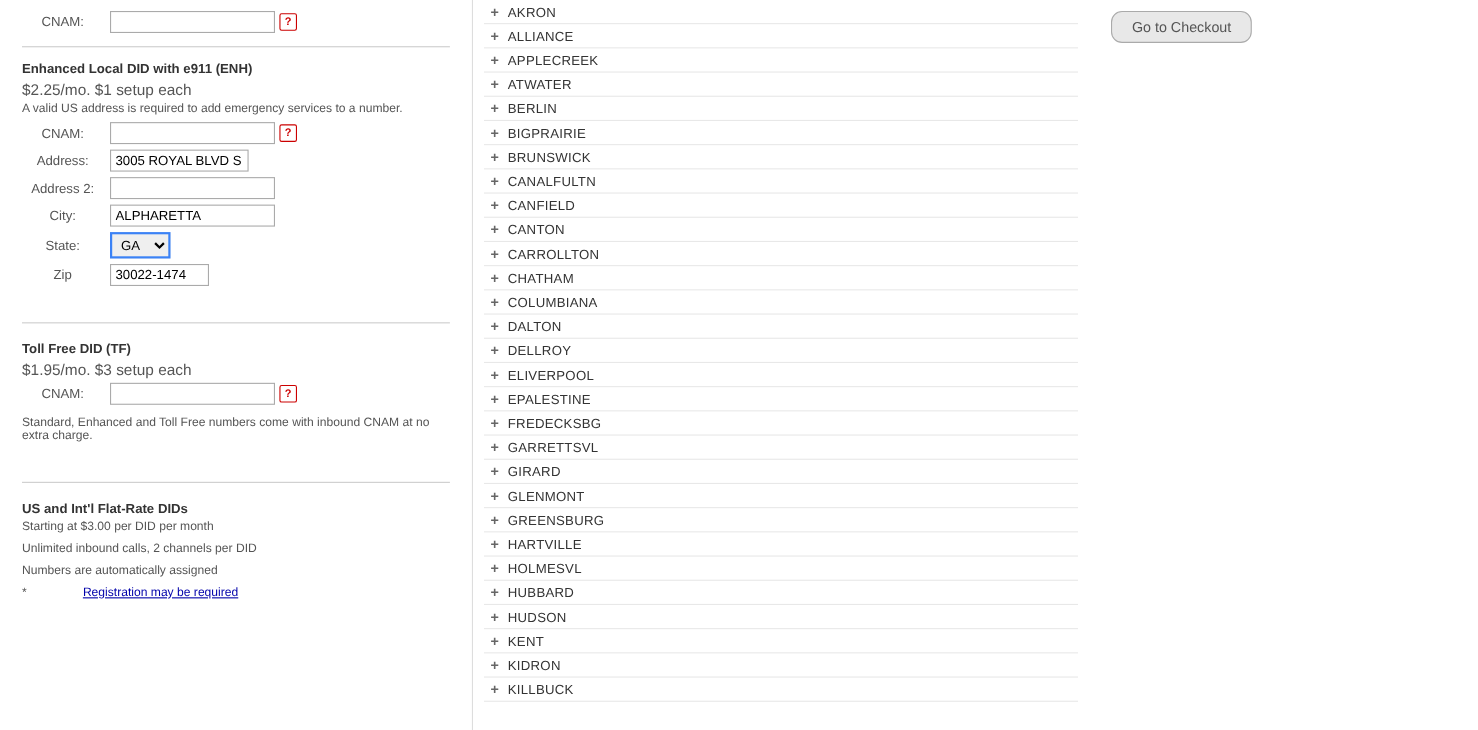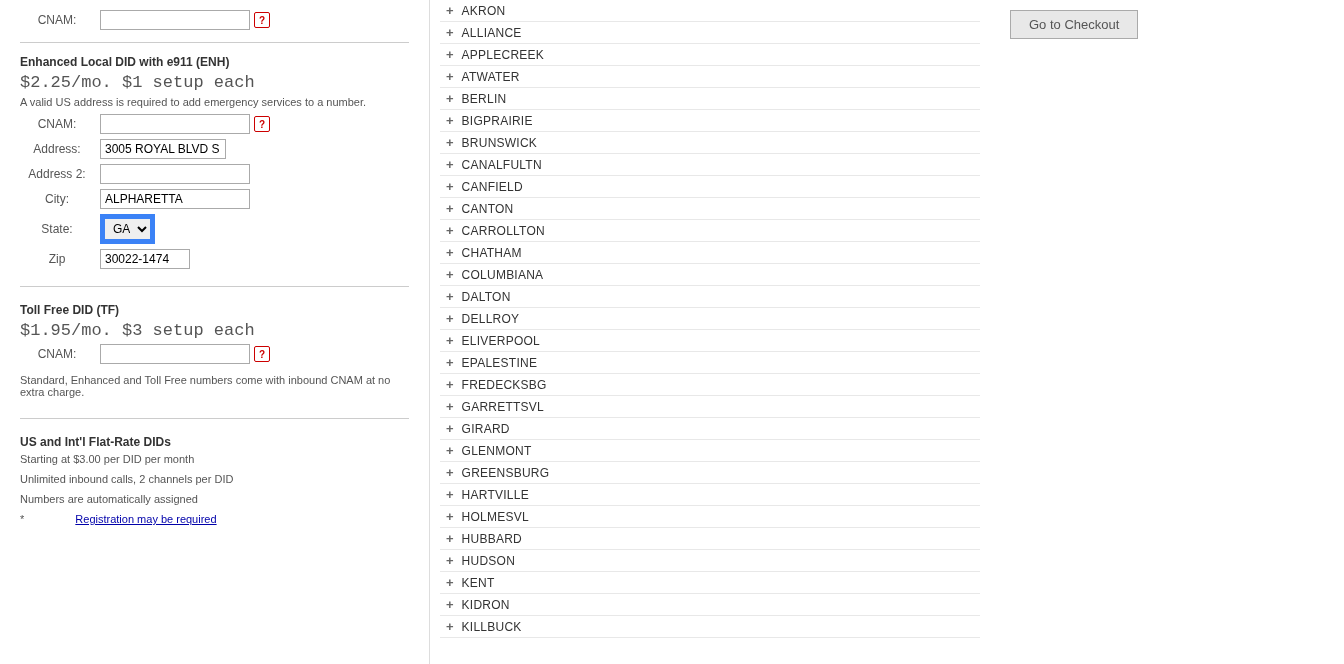--- a/index.html
+++ b/index.html
@@ -1,44 +1,44 @@
 <!DOCTYPE html>
 <html><head>
   <meta charset="utf-8">
   <style>
     * { box-sizing: border-box; margin: 0; padding: 0; }
     body { font-family: Arial, sans-serif; font-size: 12px; color: #333; background: #fff; }
     .page-wrapper { display: flex; width: 1344px; min-height: 664px; }
 
     
     .left-panel { width: 430px; padding: 10px 20px; border-right: 1px solid #ddd; }
-    .section { margin-bottom: 16px; padding-bottom: 12px; border-bottom: 1px solid #ccc; }
+    .section { margin-bottom: 16px; padding-bottom: 28px; border-bottom: 1px solid #ccc; }
     .section-title { font-weight: bold; font-size: 12px; margin-bottom: 4px; }
-    .section-subtitle { font-size: 17px; color: #555; margin-bottom: 4px; font-family: Liberation Mono, monospace; }
+    .section-subtitle { font-size: 14px; color: #555; margin-bottom: 4px; }
     .section-note { font-size: 11px; color: #555; margin-bottom: 8px; }
     .form-row { display: flex; align-items: center; margin-bottom: 5px; }
     .form-row label { width: 80px; text-align: center; padding-right: 6px; font-size: 12px; color: #555; }
     .form-row input[type="text"] { border: 1px solid #aaa; padding: 2px 4px; font-size: 12px; width: 150px; }
-    .form-row select { border: 5px solid #3b82f6; padding: 2px 4px; font-size: 12px; width: 60px; }
+    .form-row select { border: 2px solid #3b82f6; padding: 2px 4px; font-size: 12px; width: 60px; }
     .help-btn { display: inline-flex; align-items: center; justify-content: center; width: 16px; height: 16px; border: 1px solid #c00; color: #c00; font-size: 10px; font-weight: bold; margin-left: 4px; cursor: pointer; border-radius: 2px; }
     .section-divider { border: none; border-top: 1px solid #ccc; margin: 12px 0; }
     .link-text { color: #00a; text-decoration: underline; cursor: pointer; margin-left: 48px; }
     .address-note { font-size: 11px; color: #555; margin-bottom: 6px; }
 
     
     .middle-panel { width: 560px; padding: 0 10px; }
     .search-header { font-size: 12px; font-weight: bold; margin-bottom: 8px; padding: 4px 0; }
     .city-list { list-style: none; width: 100%; }
     .city-item { display: flex; align-items: center; padding: 3px 6px; border-bottom: 1px solid #e8e8e8; cursor: pointer; font-size: 12px; }
     .city-item .plus { color: #666; margin-right: 8px; font-weight: bold; font-size: 13px; }
     .city-name { font-weight: normal; letter-spacing: 0.02em; }
 
     
     .right-panel { width: 354px; padding: 10px 20px; }
-    .checkout-btn { background: #e8e8e8; border: 1px solid #aaa; padding: 6px 18px; font-size: 13px; cursor: pointer; color: #555; border-radius: 0; }
+    .checkout-btn { background: #e8e8e8; border: 1px solid #aaa; padding: 6px 18px; font-size: 13px; cursor: pointer; color: #555; border-radius: 10px; }
   </style>
 </head>
 <body>
 
 <div class="page-wrapper">
 
   <div class="left-panel">
 
     <div class="form-row">
       <label>CNAM:</label>

